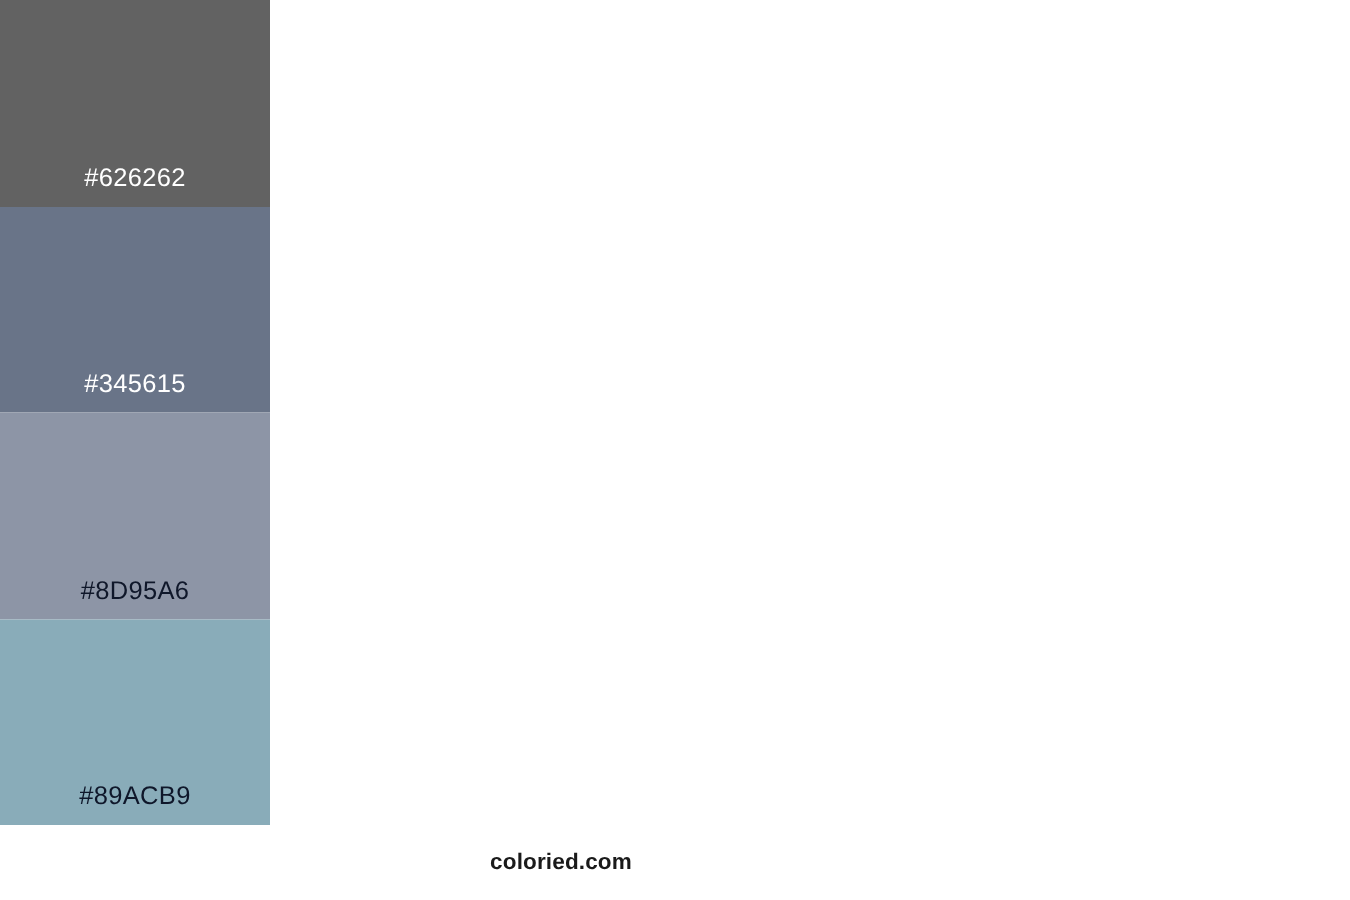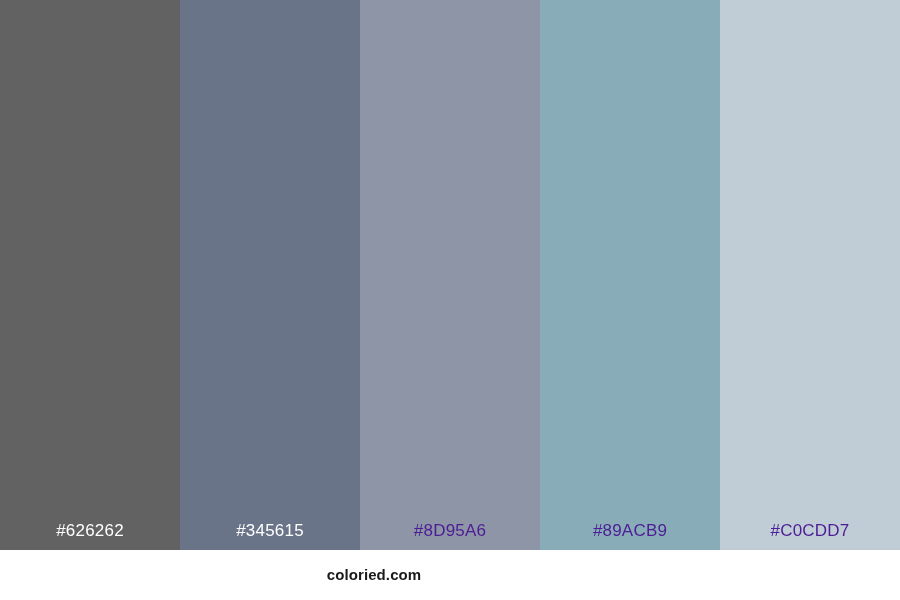--- a/index.html
+++ b/index.html
@@ -14,21 +14,21 @@
   }
   #palette-page {
     position: relative;
     width: 900px;
     height: 600px;
     overflow: hidden;
     background: #ffffff;
   }
   #swatch-strip {
     display: flex;
-    flex-direction: row;
+    flex-direction: column;
     width: 900px;
     height: 550px;
   }
   .swatch {
     flex: 1 1 180px;
     width: 180px;
     height: 550px;
     position: relative;
     display: block;
   }
@@ -38,21 +38,21 @@
     right: 0;
     bottom: 8px;
     text-align: center;
     font-size: 17px;
     font-weight: 400;
     letter-spacing: 0.2px;
     line-height: 22px;
     white-space: nowrap;
   }
   .label-light { color: #ffffff; }
-  .label-dark  { color: #4c1d95; }
+  .label-dark  { color: #0f172a; }
 
   #footer-bar {
     width: 748px;
     height: 50px;
     background: #ffffff;
     display: flex;
     align-items: center;
     justify-content: center;
   }
   #site-credit {
@@ -79,23 +79,20 @@
     </div>
 
     <div class="swatch" style="background-color: rgb(141, 149, 166);">
       <span class="swatch-label label-dark">#8D95A6</span>
     </div>
 
     <div class="swatch" style="background-color: rgb(137, 172, 185);">
       <span class="swatch-label label-dark">#89ACB9</span>
     </div>
 
-    <div class="swatch" style="background-color: rgb(192, 205, 215);">
-      <span class="swatch-label label-dark">#C0CDD7</span>
-    </div>
 
   </div>
 
   <div id="footer-bar">
     <span id="site-credit">coloried.com</span>
   </div>
 
 </div>
 
 </body></html>

